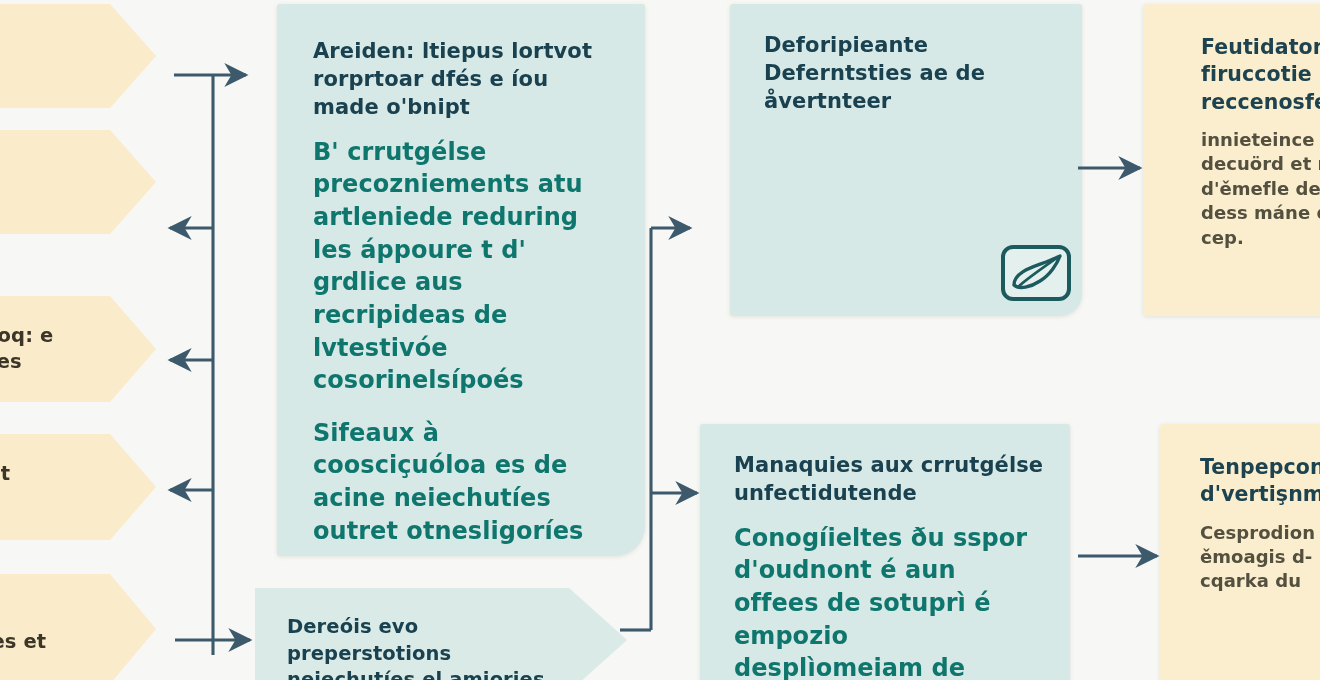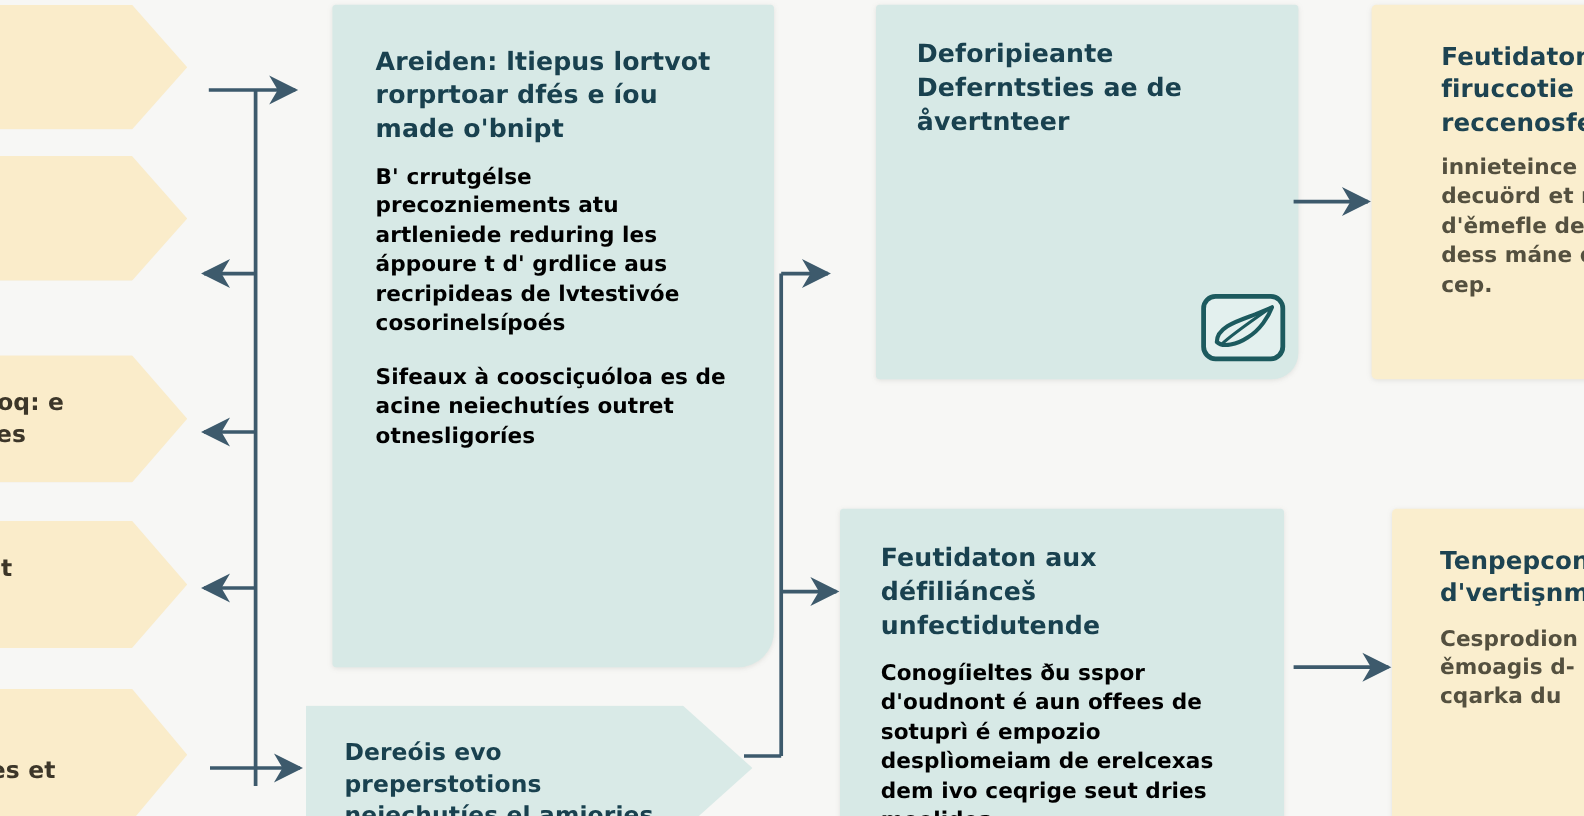--- a/index.html
+++ b/index.html
@@ -65,23 +65,23 @@
   .panel-title {
     font-size: 21px;
     font-weight: 700;
     line-height: 1.33;
     color: #19414f;
     margin: 0 0 14px 0;
     letter-spacing: .1px;
     white-space: pre-line;
   }
   .panel-body {
-    font-size: 18px;
+    font-size: 24px;
     line-height: 1.36;
-    color: #000000;
+    color: #0f766e;
     font-weight: 600;
     margin: 0 0 20px 0;
     letter-spacing: .05px;
     white-space: pre-line;
   }
   .panel-body:last-child { margin-bottom: 0; }
 
   
   .chev-teal {
     background: #d9eae7;
@@ -174,21 +174,21 @@
       <svg viewBox="0 0 72 58" width="72" height="58" aria-hidden="true">
         <rect x="3" y="3" width="66" height="52" rx="10" ry="10" fill="#e3f0ee" stroke="#1c5a5e" stroke-width="4"></rect>
         <path d="M14 41 C14 28, 33 23, 46 18 C53 15, 58 13, 60 12
                  C57 20, 50 31, 40 37 C31 43, 19 46, 14 41 Z" fill="none" stroke="#1c5a5e" stroke-width="3.4" stroke-linejoin="round"></path>
         <path d="M18 43 C25 36, 38 27, 58 13" fill="none" stroke="#1c5a5e" stroke-width="2.6" stroke-linecap="round"></path>
       </svg>
     </span>
   </div>
 
   <div class="node panel-teal" style="left:700px; top:424px; width:370px; height:262px; padding:28px 26px 22px 34px; border-radius:3px 3px 3px 3px;">
-    <div class="panel-title">Feutidaton aux défiliánceš unfectidutende</div>
+    <div class="panel-title">Manaquies aux crrutgélse unfectidutende</div>
     <div class="panel-body">Conogíieltes ðu sspor d'oudnont é aun offees de sotuprì é empozio desplìomeiam de erelcexas dem ivo ceqrige seut dries moolides</div>
   </div>
 
   <div class="node card-beige" style="left:1143px; top:4px; width:230px; height:312px;">
     <div class="panel-title">Feutidaton firuccotie reccenosfel</div>
     <div class="panel-body">innieteince decuörd et n d'ěmefle de dess máne d cep.</div>
   </div>
 
   <div class="node card-beige" style="left:1160px; top:424px; width:220px; height:262px; padding:30px 20px 26px 40px;">
     <div class="panel-title">Tenpepcon d'vertişnm</div>

